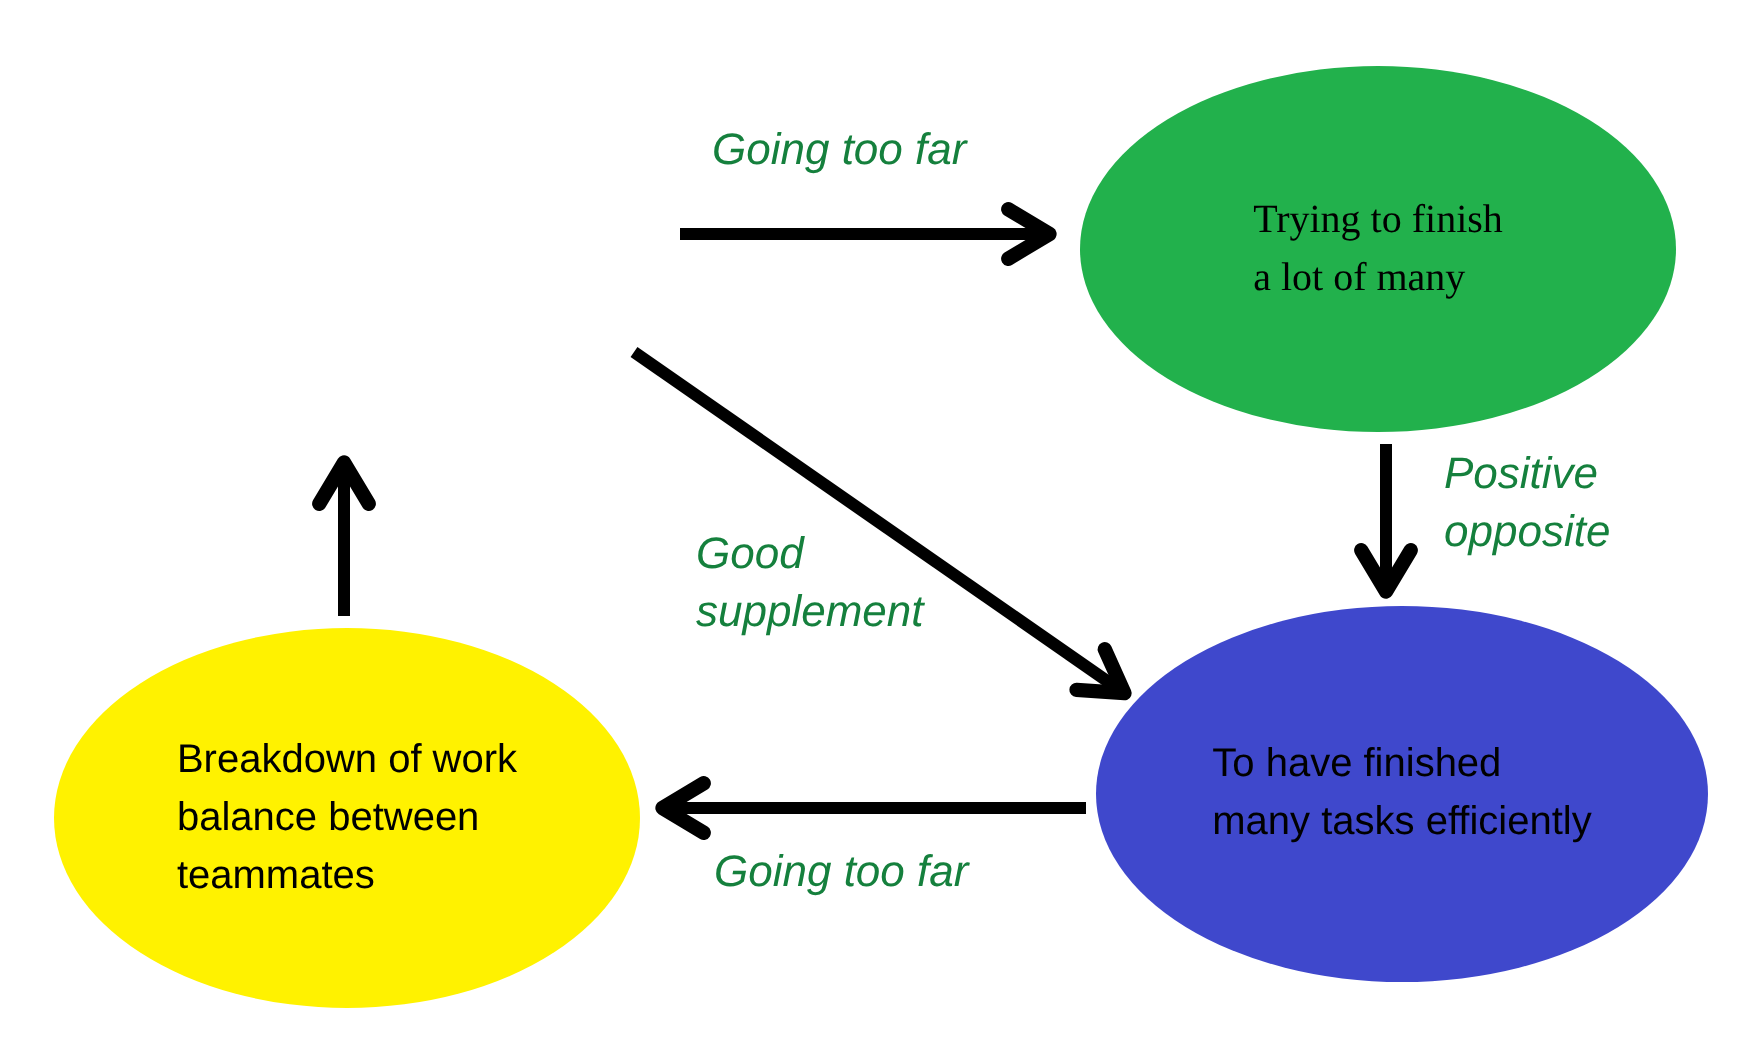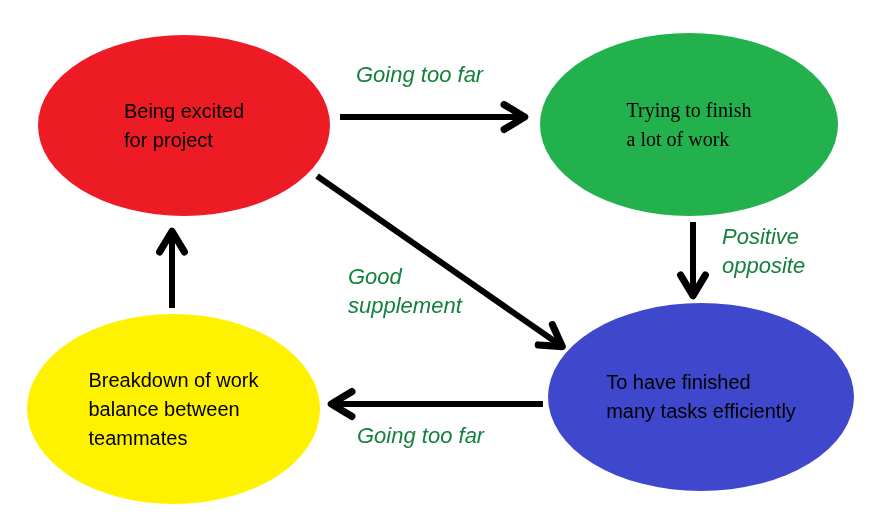--- a/index.html
+++ b/index.html
@@ -67,31 +67,25 @@
         <path d="M2.5 1.5 L10 6 L2.5 10.5" fill="none" stroke="#000000" stroke-width="2.6" stroke-linecap="round" stroke-linejoin="round"></path>
       </marker>
     </defs>
     <path class="arrow" d="M340 117 L522 117" marker-end="url(#arrowhead)"></path>
     <path class="arrow" d="M693 222 L693 293" marker-end="url(#arrowhead)"></path>
     <path class="arrow" d="M543 404 L334 404" marker-end="url(#arrowhead)"></path>
     <path class="arrow" d="M172 308 L172 234" marker-end="url(#arrowhead)"></path>
     <path class="arrow" d="M317 176 L560 345" marker-end="url(#arrowhead)"></path>
   </svg>
 
-  <div class="node node-excited" style="background-color: rgb(237, 28, 36);">
-    <div class="node-text">
-      <div>Being excited</div>
-      <div>for project</div>
-    </div>
-  </div>
 
   <div class="node node-trying" style="background-color: rgb(34, 177, 76);">
     <div class="node-text">
       <div>Trying to finish</div>
-      <div>a lot of work</div>
+      <div>a lot of many</div>
     </div>
   </div>
 
   <div class="node node-finished" style="background-color: rgb(63, 72, 204);">
     <div class="node-text">
       <div>To have finished</div>
       <div>many tasks efficiently</div>
     </div>
   </div>
 

